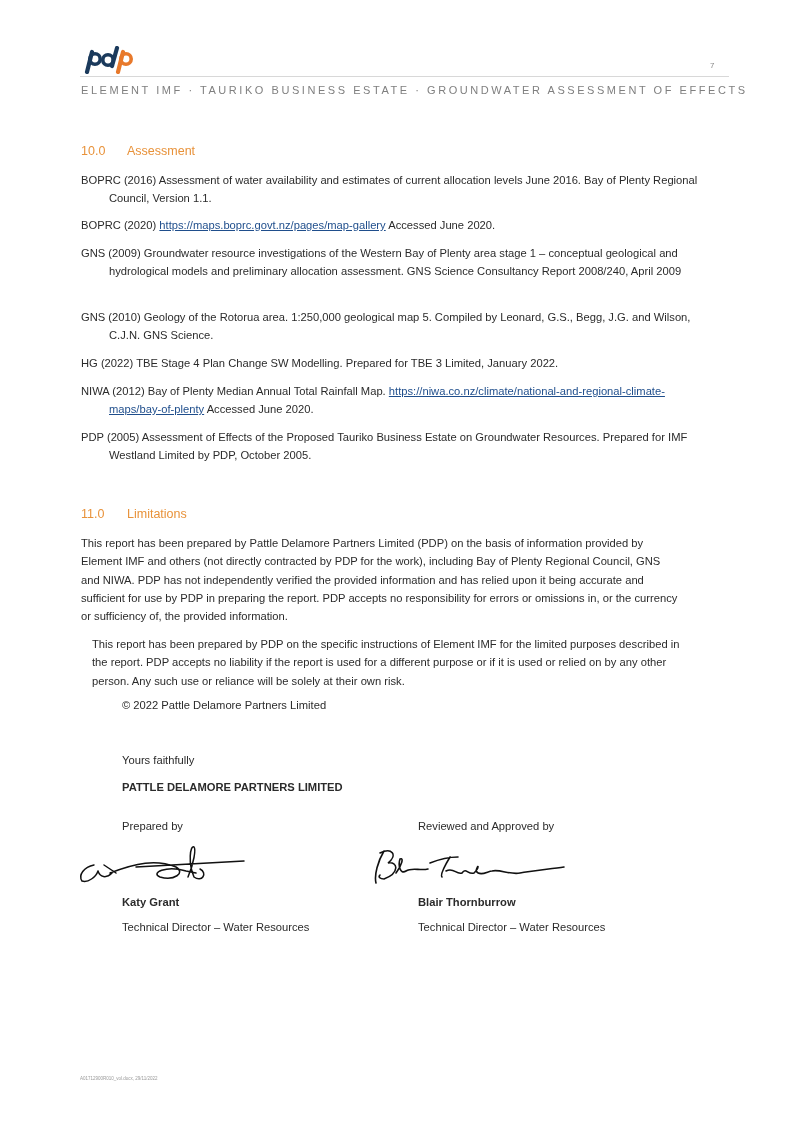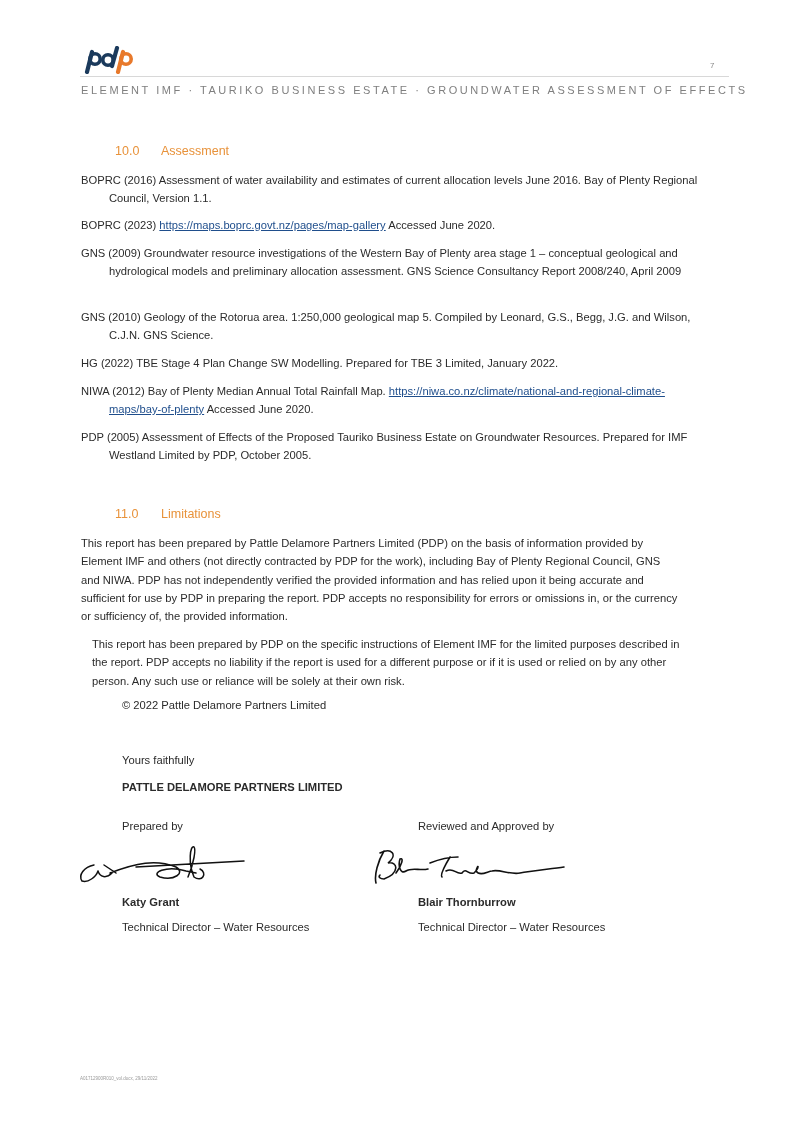--- a/index.html
+++ b/index.html
@@ -10,21 +10,21 @@
   .logo { position: absolute; left: 83px; top: 46px; width: 50px; height: 28px; }
   .page-num { position: absolute; left: 710px; top: 61px; font-size: 8px; color: #8a8a8a; }
   .header-rule { position: absolute; left: 80px; top: 76px; width: 649px; height: 1px; background: #d8d8d8; }
   .header-text {
     position: absolute; left: 81px; top: 84px; font-size: 11px; letter-spacing: 2.55px;
     color: #7f7f7f; white-space: nowrap;
   }
   .h2 {
     position: absolute; left: 81px; font-size: 12.5px; color: #e8923a; white-space: nowrap;
   }
-  .h2 .num { display: inline-block; width: 46px; margin-left: 34px; }
+  .h2 .num { display: inline-block; width: 46px; }
   .ref {
     position: absolute; left: 81px; width: 600px; font-size: 11.2px; line-height: 18px;
     padding-left: 28px; text-indent: -28px; color: #2b2b2b;
   }
   .ref a { color: #1f4e8c; text-decoration: underline; }
   .para {
     position: absolute; left: 81px; width: 600px; font-size: 11.2px; line-height: 18.3px; color: #2b2b2b;
   }
   .line { position: absolute; font-size: 11.2px; color: #2b2b2b; white-space: nowrap; margin-left: 41px; }
   .bold { font-weight: bold; }
@@ -48,21 +48,21 @@
 <div class="page-num">7</div>
 <div class="header-rule"></div>
 <div class="header-text">ELEMENT IMF · TAURIKO BUSINESS ESTATE · GROUNDWATER ASSESSMENT OF EFFECTS</div>
 
 <div class="h2" style="top:144px;">
   <span class="num">10.0</span><span>Assessment</span>
 </div>
 
 <div class="ref" style="top:171px;">BOPRC (2016) Assessment of water availability and estimates of current allocation levels June 2016. Bay of Plenty Regional Council, Version 1.1.</div>
 <div class="ref" style="top:216px;">
-  <span>BOPRC (2023) </span><a>https://maps.boprc.govt.nz/pages/map-gallery</a><span>  Accessed June 2020.</span>
+  <span>BOPRC (2020) </span><a>https://maps.boprc.govt.nz/pages/map-gallery</a><span>  Accessed June 2020.</span>
 </div>
 <div class="ref" style="top:244px;">GNS (2009) Groundwater resource investigations of the Western Bay of Plenty area stage 1 – conceptual geological and hydrological models and preliminary allocation assessment.  GNS Science Consultancy Report 2008/240, April 2009</div>
 <div class="ref" style="top:308px;">GNS (2010) Geology of the Rotorua area. 1:250,000 geological map 5.  Compiled by Leonard, G.S., Begg, J.G. and Wilson, C.J.N.  GNS Science.</div>
 <div class="ref" style="top:354px;">HG (2022) TBE Stage 4 Plan Change SW Modelling.  Prepared for TBE 3 Limited, January 2022.</div>
 <div class="ref" style="top:382px;">
   <span>NIWA (2012) Bay of Plenty Median Annual Total Rainfall Map. </span><a>https://niwa.co.nz/climate/national-and-regional-climate-maps/bay-of-plenty</a><span>  Accessed June 2020.</span>
 </div>
 <div class="ref" style="top:428px;">PDP (2005) Assessment of Effects of the Proposed Tauriko Business Estate on Groundwater Resources. Prepared for IMF Westland Limited by PDP, October 2005.</div>
 
 <div class="h2" style="top:507px;">

